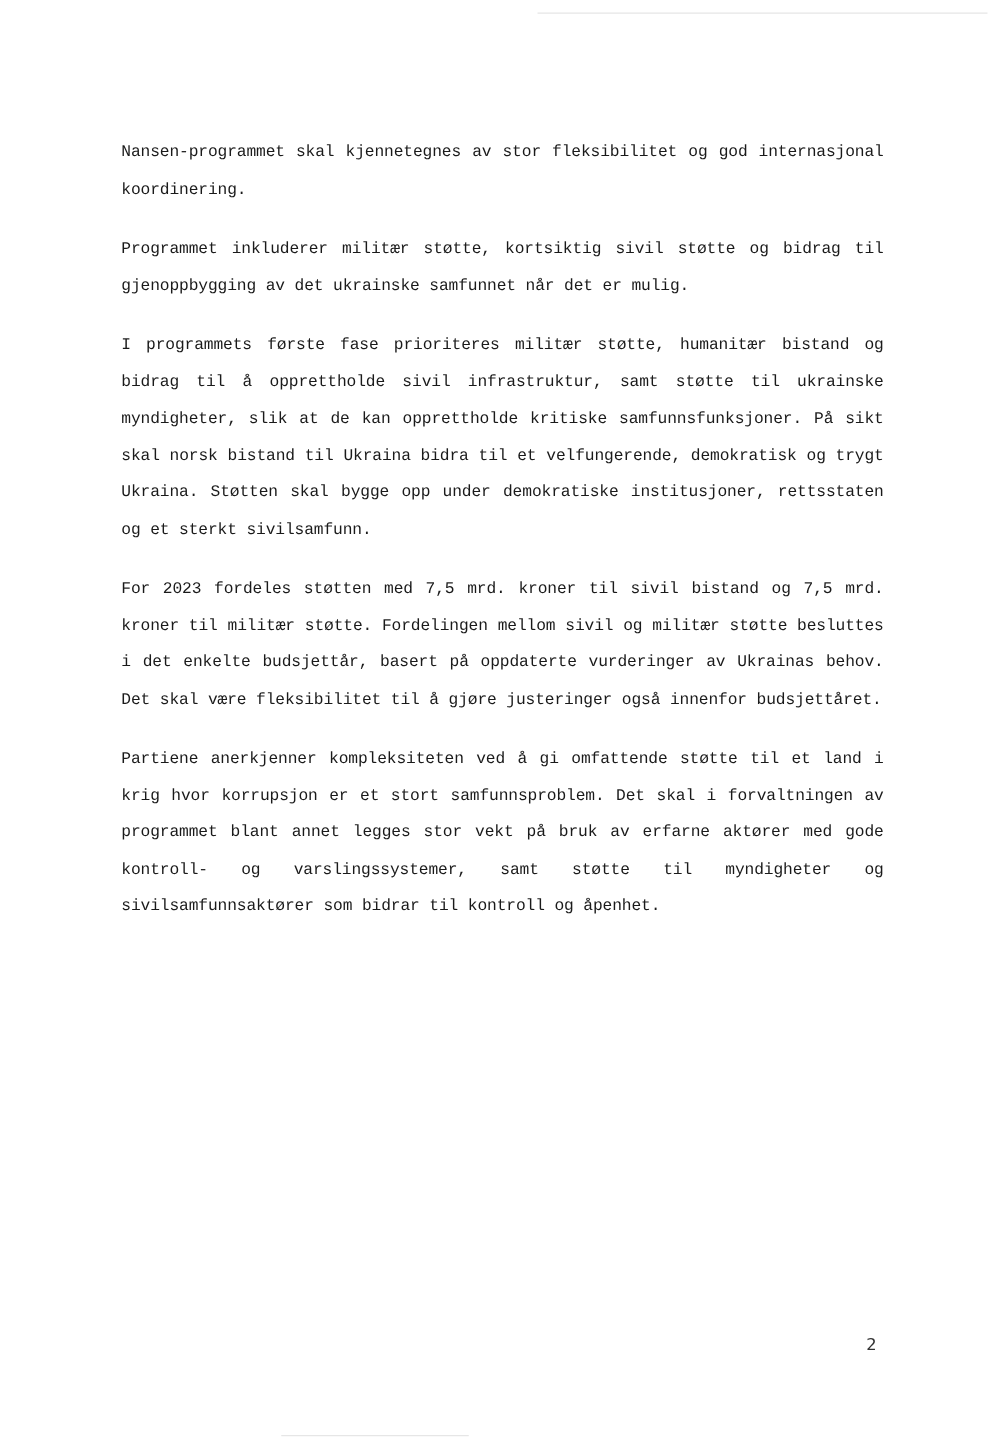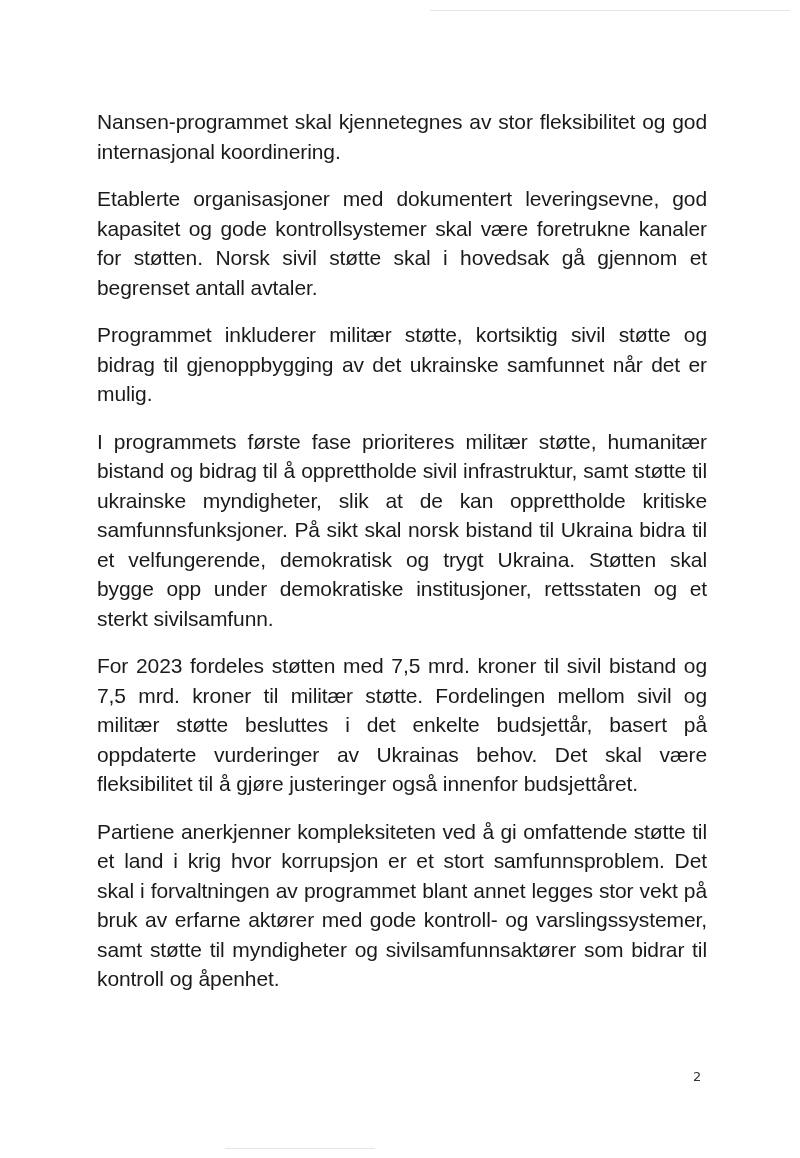--- a/index.html
+++ b/index.html
@@ -4,40 +4,40 @@
 <style>
   html, body { margin: 0; padding: 0; }
   body {
     width: 800px; height: 1158px; background: #ffffff;
     position: relative; overflow: hidden;
     font-family: "Liberation Sans", sans-serif;
     color: #1a1a1a;
   }
   .page { position: absolute; left: 97px; top: 107px; width: 610px; }
   .para {
-    font-size: 21px;
+    font-size: 13px;
     line-height: 29.5px;
     text-align: justify;
     margin: 0 0 18px 0;
     letter-spacing: -0.1px;
+    font-family: Liberation Mono, monospace;
   }
   .page-number {
     position: absolute; left: 693px; top: 1069px;
     font-family: "DejaVu Sans", sans-serif; font-size: 13px; color: #333;
   }
   .scan-mark { position: absolute; height: 1px; background: #e6e6e6; }
 </style>
 </head>
 <body>
 
 <div class="scan-mark" style="left:430px; top:10px; width:360px;"></div>
 <div class="scan-mark" style="left:225px; top:1148px; width:150px;"></div>
 
 <div class="page">
   <p class="para">Nansen-programmet skal kjennetegnes av stor fleksibilitet og god internasjonal koordinering.</p>
-  <p class="para">Etablerte organisasjoner med dokumentert leveringsevne, god kapasitet og gode kontrollsystemer skal være foretrukne kanaler for støtten. Norsk sivil støtte skal i hovedsak gå gjennom et begrenset antall avtaler.</p>
   <p class="para">Programmet inkluderer militær støtte, kortsiktig sivil støtte og bidrag til gjenoppbygging av det ukrainske samfunnet når det er mulig.</p>
   <p class="para">I programmets første fase prioriteres militær støtte, humanitær bistand og bidrag til å opprettholde sivil infrastruktur, samt støtte til ukrainske myndigheter, slik at de kan opprettholde kritiske samfunnsfunksjoner. På sikt skal norsk bistand til Ukraina bidra til et velfungerende, demokratisk og trygt Ukraina. Støtten skal bygge opp under demokratiske institusjoner, rettsstaten og et sterkt sivilsamfunn.</p>
   <p class="para">For 2023 fordeles støtten med 7,5 mrd. kroner til sivil bistand og 7,5 mrd. kroner til militær støtte. Fordelingen mellom sivil og militær støtte besluttes i det enkelte budsjettår, basert på oppdaterte vurderinger av Ukrainas behov. Det skal være fleksibilitet til å gjøre justeringer også innenfor budsjettåret.</p>
   <p class="para">Partiene anerkjenner kompleksiteten ved å gi omfattende støtte til et land i krig hvor korrupsjon er et stort samfunnsproblem. Det skal i forvaltningen av programmet blant annet legges stor vekt på bruk av erfarne aktører med gode kontroll- og varslingssystemer, samt støtte til myndigheter og sivilsamfunnsaktører som bidrar til kontroll og åpenhet.</p>
 </div>
 
 <div class="page-number">2</div>
 
 </body></html>

